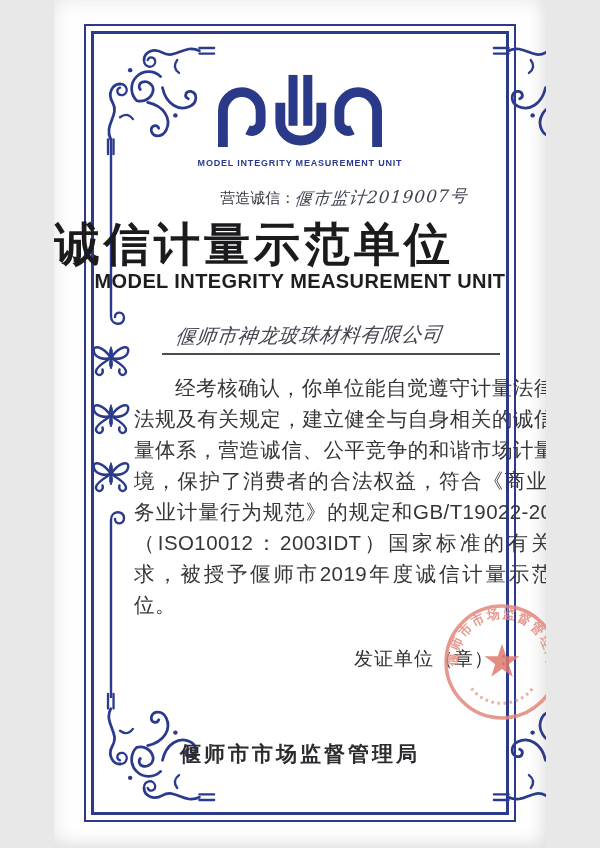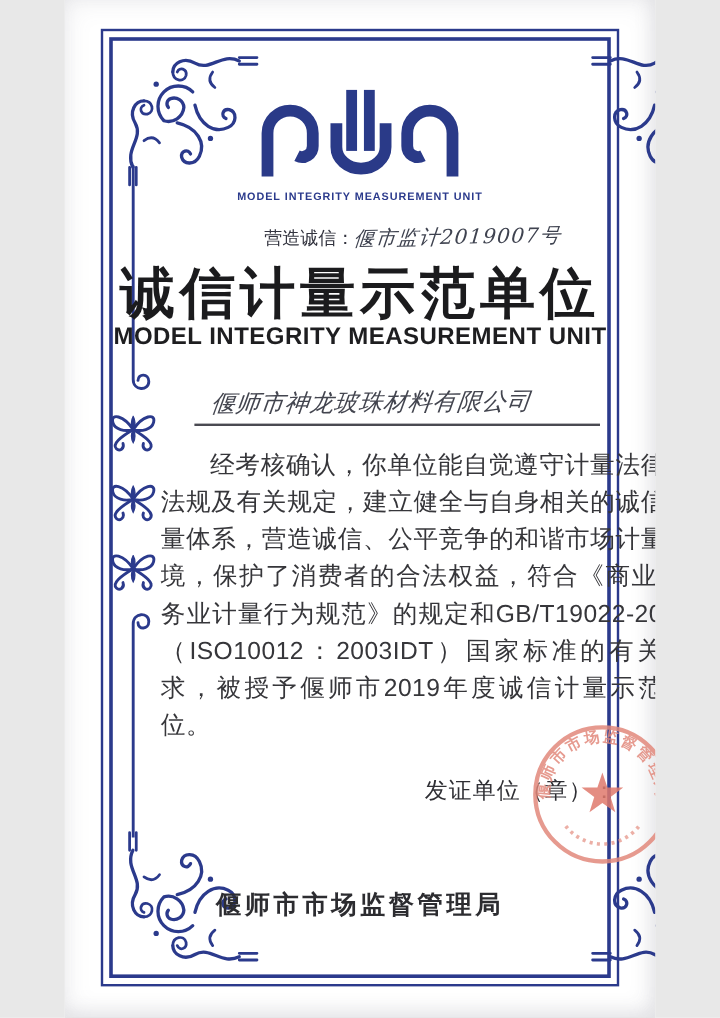--- a/index.html
+++ b/index.html
@@ -23,21 +23,21 @@
   .sidecol.left{left:33px;}
   .sidecol.right{left:519px; transform:scaleX(-1);}
   
   .logo-wrap{position:absolute; left:0; right:0; top:70px; text-align:center;}
   .logo-caption{margin-top:2px; font-size:9px; font-weight:bold; letter-spacing:.8px;
     color:var(--navy); font-family:"Liberation Sans", sans-serif;}
   .cert-no{position:absolute; right:78px; top:186px; font-size:15px; color:#33343f;
     font-family:"Liberation Serif", serif;}
   .cert-no .hand{font-family:"DejaVu Serif", serif; font-style:italic; font-size:17px;
     color:#3f4350; display:inline-block; transform:skewX(-6deg) rotate(-1deg); letter-spacing:1px;}
-  .title{position:absolute; left:0; right:0; top:214px; text-align:center;
+  .title{position:absolute; left:0; right:0; top:214px; text-align:left;
     font-family:"Liberation Serif", serif; font-weight:bold; font-size:46px;
     letter-spacing:4px; color:#1b1b1d;}
   .subtitle{position:absolute; left:0; right:0; top:270px; text-align:center;
     font-family:"Liberation Sans", sans-serif; font-weight:bold; font-size:20px;
     letter-spacing:.4px; color:#1e1e20;}
   .company-line{position:absolute; left:108px; top:322px; width:318px;
     border-bottom:2px solid #4a4a52; padding:0 6px 4px 14px;}
   .company-line .hand{font-family:"DejaVu Serif", serif; font-style:italic; font-size:20px;
     color:#43454f; display:inline-block; transform:skewX(-7deg) rotate(-.5deg); letter-spacing:.5px;}
   .body-text{position:absolute; left:80px; top:372px; width:442px;

